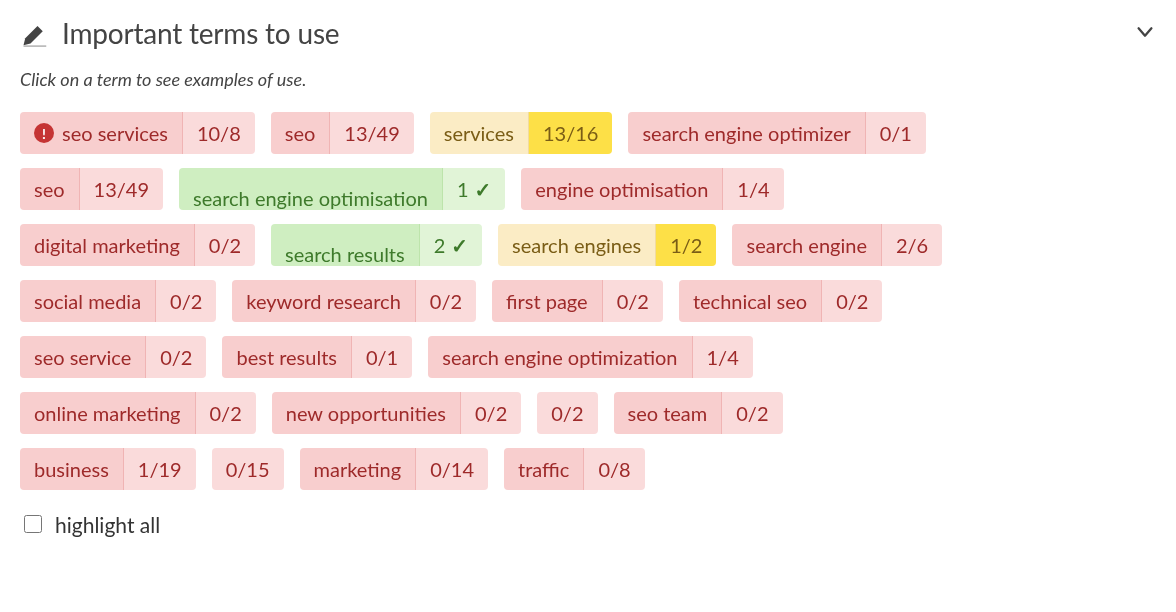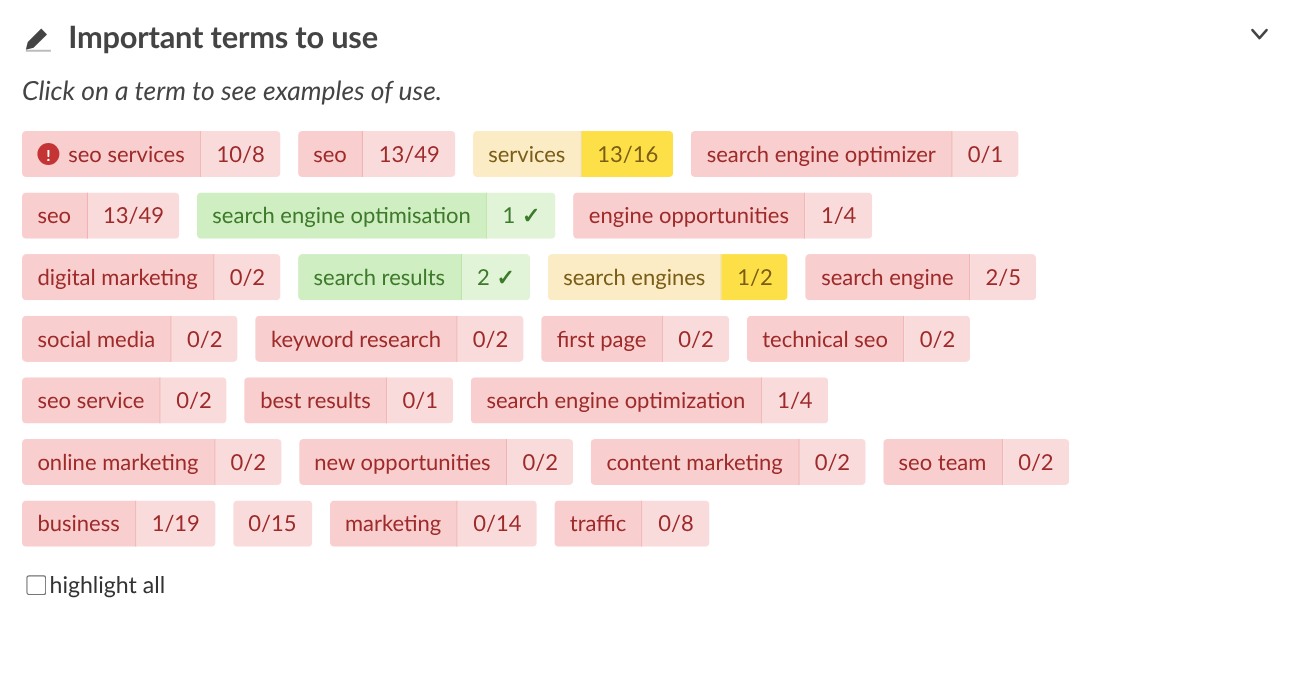--- a/index.html
+++ b/index.html
@@ -22,28 +22,28 @@
     align-items: center;
     gap: 14px;
   }
   .pencil-icon {
     display: inline-block;
     width: 28px;
   }
   .pencil-icon svg { display:block; }
   .section-title {
     font-size: 28px;
-    font-weight: 700;
+    font-weight: 400;
     color: #444;
     letter-spacing: -0.2px;
   }
   .chevron { color:#444; }
   .instruction {
     font-style: italic;
-    font-size: 24px;
+    font-size: 18px;
     color: #444;
     margin-bottom: 22px;
   }
   .chips-rows {
     display: flex;
     flex-direction: column;
     gap: 14px;
   }
   .chip-row {
     display: flex;
@@ -70,35 +70,36 @@
     display: flex;
     align-items: center;
     padding: 16px 14px;
     gap: 6px;
   }
   
   .tone-red .chip-label  { background:#f8cece; color:#9e2a2a; border-right-color:#f0b4b4; }
   .tone-red .chip-count  { background:#fadbdb; color:#9e2a2a; }
   .tone-yellow .chip-label { background:#fbecc5; color:#7a5d16; border-right-color:#f1dba0; }
   .tone-yellow .chip-count { background:#fde047; color:#7a5d16; }
-  .tone-green .chip-label { background:#cfeec1; color:#3e7a2b; border-right-color:#bde4ab; }
+  .tone-green .chip-label { background:#cfeec1; color:#3e7a2b; border-right-color:#bde4ab;align-items:flex-end; }
   .tone-green .chip-count { background:#e1f4d7; color:#3e7a2b; }
   .warn-badge {
     display:inline-flex;
     width:20px; height:20px;
     border-radius:50%;
     background:#c53434;
     color:#fff;
     align-items:center; justify-content:center;
     font-weight:700; font-size:14px;
   }
   .check { font-weight:600; }
   .highlight-row {
     display:flex;
-    align-items:center;
+    align-items:flex-start;
+    gap:10px;
     margin-top:22px;
     font-size:21px;
     color:#333;
   }
   .highlight-row input {
     width:18px; height:18px;
     border-radius:4px;
     cursor:pointer;
   }
 </style>
@@ -173,21 +174,21 @@
         <div class="chip-label">
           <span>search engine optimisation</span>
         </div>
         <div class="chip-count">
           <span>1</span>
           <span class="check">✓</span>
         </div>
       </div>
       <div class="chip tone-red">
         <div class="chip-label">
-          <span>engine opportunities</span>
+          <span>engine optimisation</span>
         </div>
         <div class="chip-count">
           <span>1/4</span>
         </div>
       </div>
     </div>
     <div class="chip-row">
       <div class="chip tone-red">
         <div class="chip-label">
           <span>digital marketing</span>
@@ -211,21 +212,21 @@
         </div>
         <div class="chip-count">
           <span>1/2</span>
         </div>
       </div>
       <div class="chip tone-red">
         <div class="chip-label">
           <span>search engine</span>
         </div>
         <div class="chip-count">
-          <span>2/5</span>
+          <span>2/6</span>
         </div>
       </div>
     </div>
     <div class="chip-row">
       <div class="chip tone-red">
         <div class="chip-label">
           <span>social media</span>
         </div>
         <div class="chip-count">
           <span>0/2</span>
@@ -293,23 +294,20 @@
       </div>
       <div class="chip tone-red">
         <div class="chip-label">
           <span>new opportunities</span>
         </div>
         <div class="chip-count">
           <span>0/2</span>
         </div>
       </div>
       <div class="chip tone-red">
-        <div class="chip-label">
-          <span>content marketing</span>
-        </div>
         <div class="chip-count">
           <span>0/2</span>
         </div>
       </div>
       <div class="chip tone-red">
         <div class="chip-label">
           <span>seo team</span>
         </div>
         <div class="chip-count">
           <span>0/2</span>

